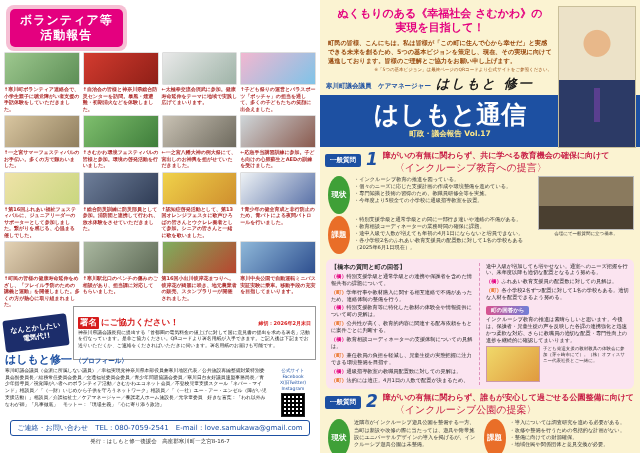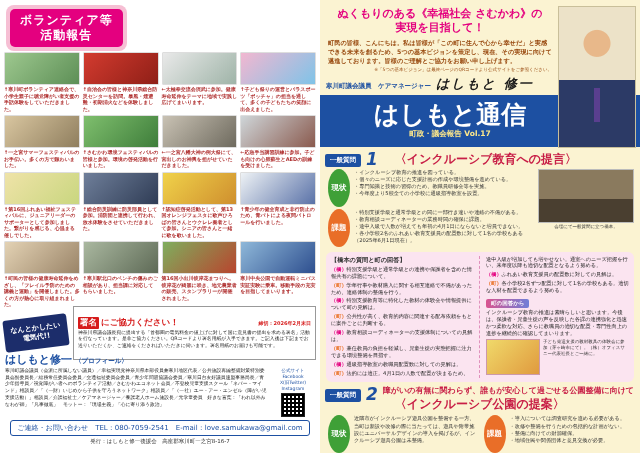--- a/index.html
+++ b/index.html
@@ -75,21 +75,21 @@
   .bm-stack{display:flex;flex-direction:column;align-items:center;margin:0 1px}
   .bm-furi{font-size:5px;color:#ffe98a;letter-spacing:2px}
   .bm-name{font-size:22px;font-weight:bold}
   .banner-sub{font-size:7.5px;font-weight:bold;color:#ffe98a;margin-top:2px;padding-right:60px}
 
   .sec-head{display:flex;align-items:flex-start;margin:4px 5px 1px;gap:2px}
   .gq-pill{background:#1d50a2;color:#fff;font-size:6.5px;font-weight:bold;padding:2px 5px;border-radius:2px;white-space:nowrap;margin-top:3px}
   .gq-num{font-size:17px;font-weight:bold;font-style:italic;color:#1d50a2;line-height:1;margin:0 3px}
   .sec-titles{flex:1}
   .sec-title{font-size:8px;font-weight:bold;color:#c81e46;line-height:1.25}
-  .sec-sub{font-size:12px;font-weight:bold;color:#c81e46;padding-left:12px}
+  .sec-sub{font-size:10px;font-weight:normal;color:#c81e46;padding-left:12px}
   .sec1-row{display:flex;gap:4px;margin:1px 6px 0 8px}
   .sec1-left{flex:1}
   .sg{display:flex;gap:4px;margin-bottom:2px}
   .circle{flex:0 0 22px;width:22px;height:38px;border-radius:50%;color:#fff;font-size:7.5px;font-weight:bold;display:flex;align-items:center;justify-content:center;align-self:center}
   .c-green{background:#3fa037}
   .c-orange{background:#e96e28}
   .bullets{list-style:none;font-size:5.2px;line-height:1.35;color:#333}
   .sec1-photo{flex:0 0 96px}
   .ph-assembly{width:96px;height:54px;border:1px solid #bbb;background:linear-gradient(180deg,#8a7a5e 0 55%,#4a3f30 55% 100%)}
   .ph-cap{font-size:4.5px;color:#333;text-align:center;margin-top:1px}
@@ -251,20 +251,21 @@
         <span class="bm-big">はしもと</span>
         <span class="bm-big">通信</span>
       </div>
       <div class="banner-sub">町政・議会報告 Vol.17</div>
     </div>
 
     <div class="sec-head">
       <span class="gq-pill">一般質問</span>
       <span class="gq-num">1</span>
       <div class="sec-titles">
+        <div class="sec-title">障がいの有無に関わらず、共に学べる教育機会の確保に向けて</div>
         <div class="sec-sub">〈インクルーシブ教育への提言〉</div>
       </div>
     </div>
     <div class="sec1-row">
       <div class="sec1-left">
         <div class="sg">
           <span class="circle c-green">現状</span>
           <ul class="bullets">
             <li>・インクルーシブ教育の推進を図っている。</li>
             <li>・個々のニーズに応じた支援計画の作成や環境整備を進めている。</li>

